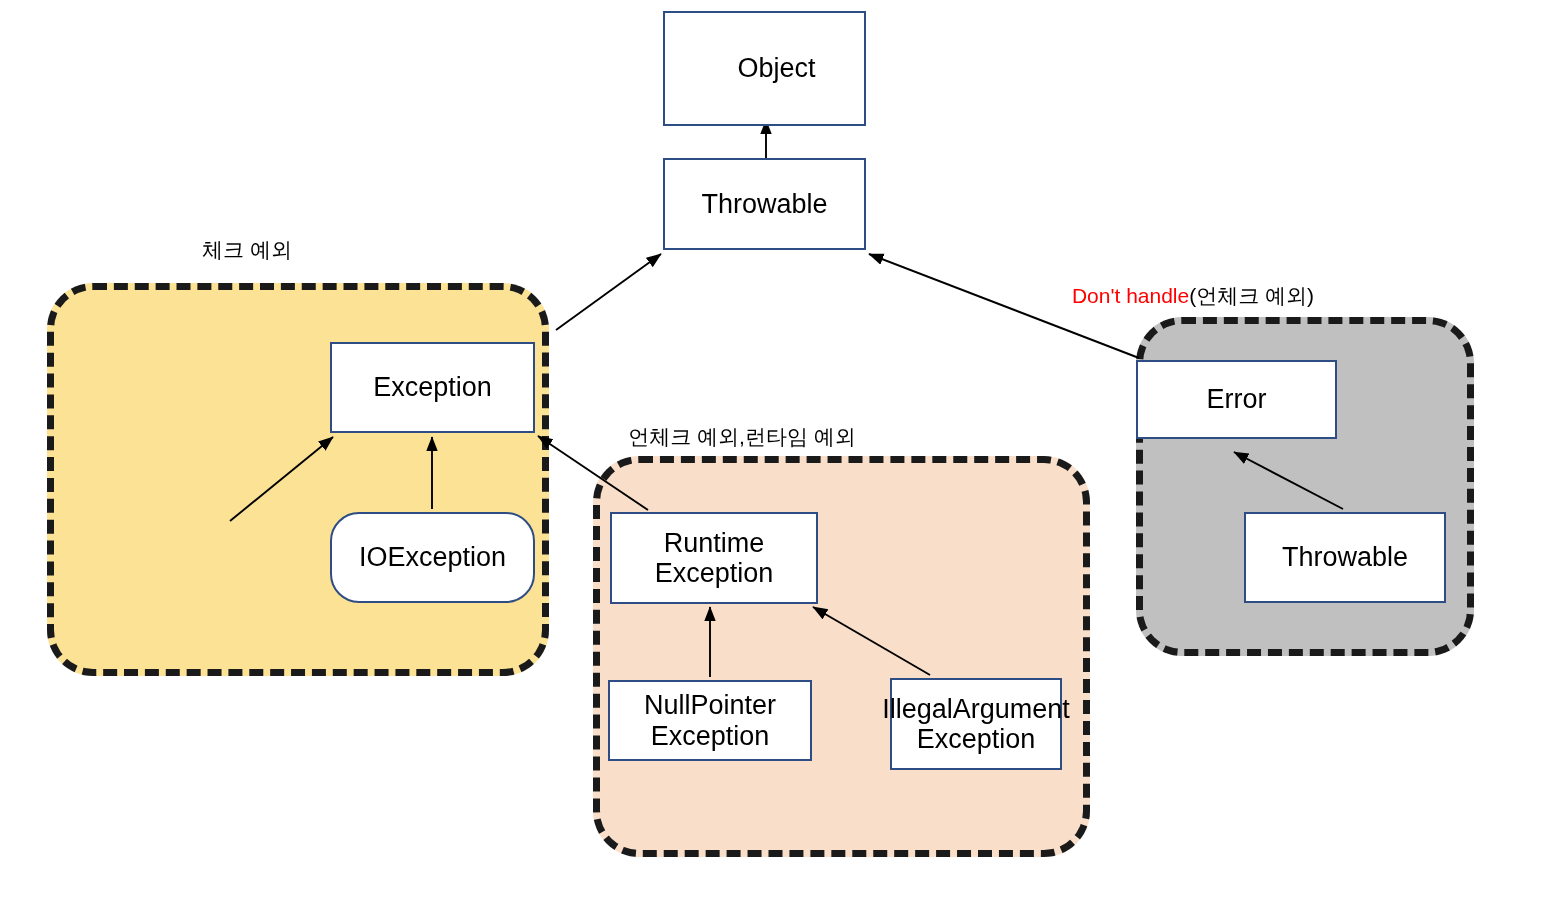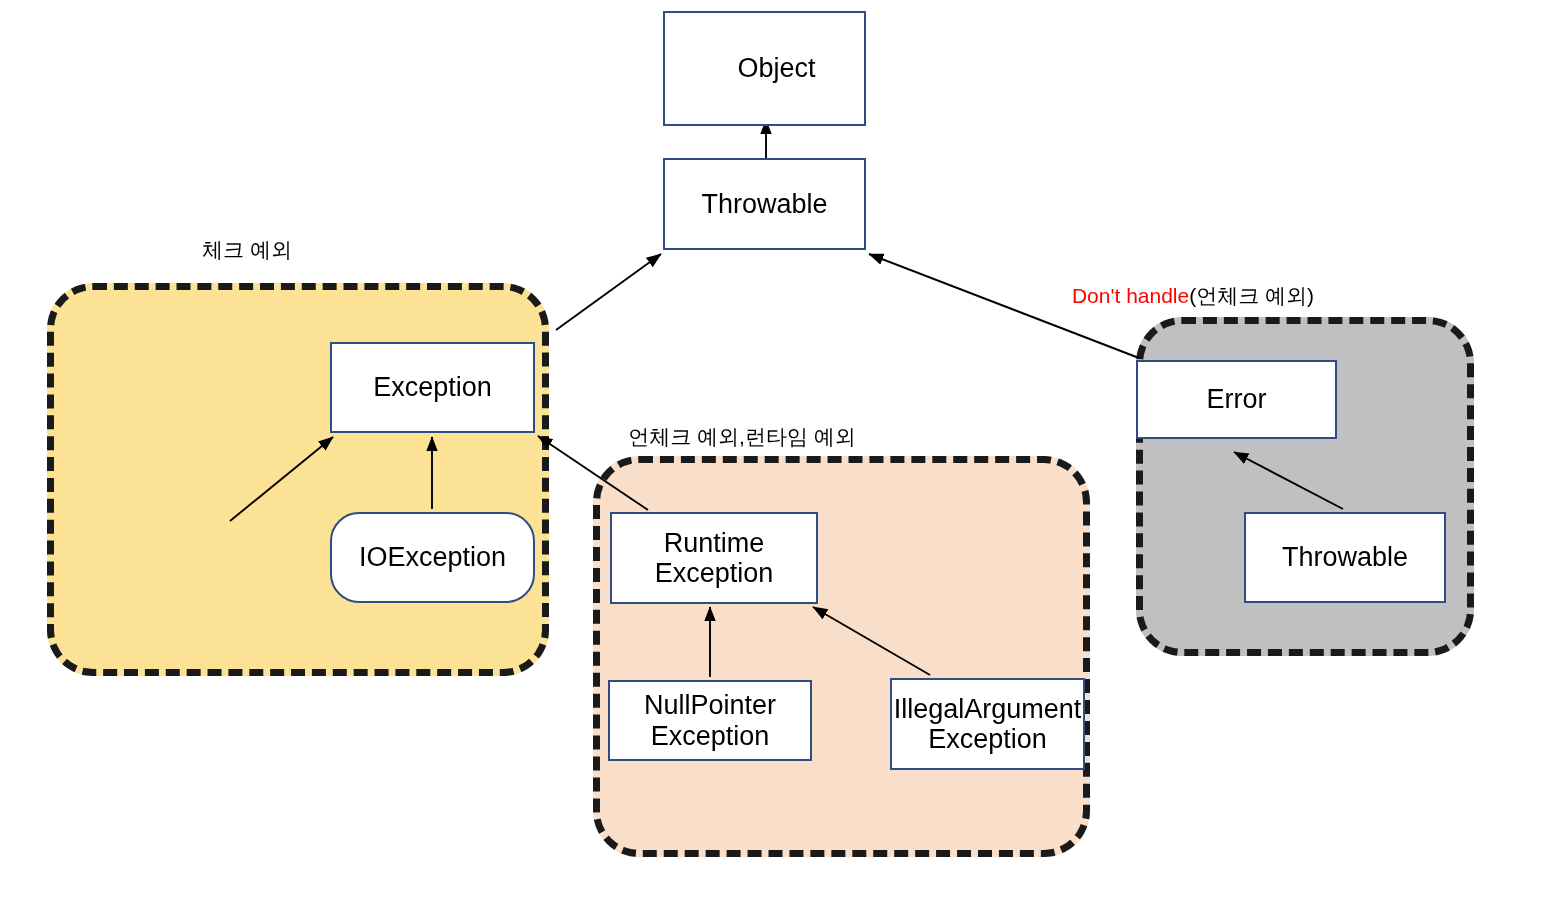--- a/index.html
+++ b/index.html
@@ -100,18 +100,18 @@
   </svg>
 
   <div class="node" style="left: 663px; top: 11px; width: 203px; height: 115px; padding-left: 24px;">Object</div>
   <div class="node" style="left: 663px; top: 158px; width: 203px; height: 92px;">Throwable</div>
   <div class="node" style="left: 330px; top: 342px; width: 205px; height: 91px;">Exception</div>
   <div class="node" style="left: 330px; top: 512px; width: 205px; height: 91px; border-radius: 29px;">IOException</div>
   <div class="node" style="left: 610px; top: 512px; width: 208px; height: 92px;">Runtime
 Exception</div>
   <div class="node" style="left: 608px; top: 680px; width: 204px; height: 81px;">NullPointer
 Exception</div>
-  <div class="node" style="left: 890px; top: 678px; width: 195px; height: 92px;">IllegalArgument
+  <div class="node" style="left: 890px; top: 678px; width: 172px; height: 92px;">IllegalArgument
 Exception</div>
   <div class="node" style="left: 1136px; top: 360px; width: 201px; height: 79px;">Error</div>
   <div class="node" style="left: 1244px; top: 512px; width: 202px; height: 91px;">Throwable</div>
 
 </div>
 
 </body></html>

